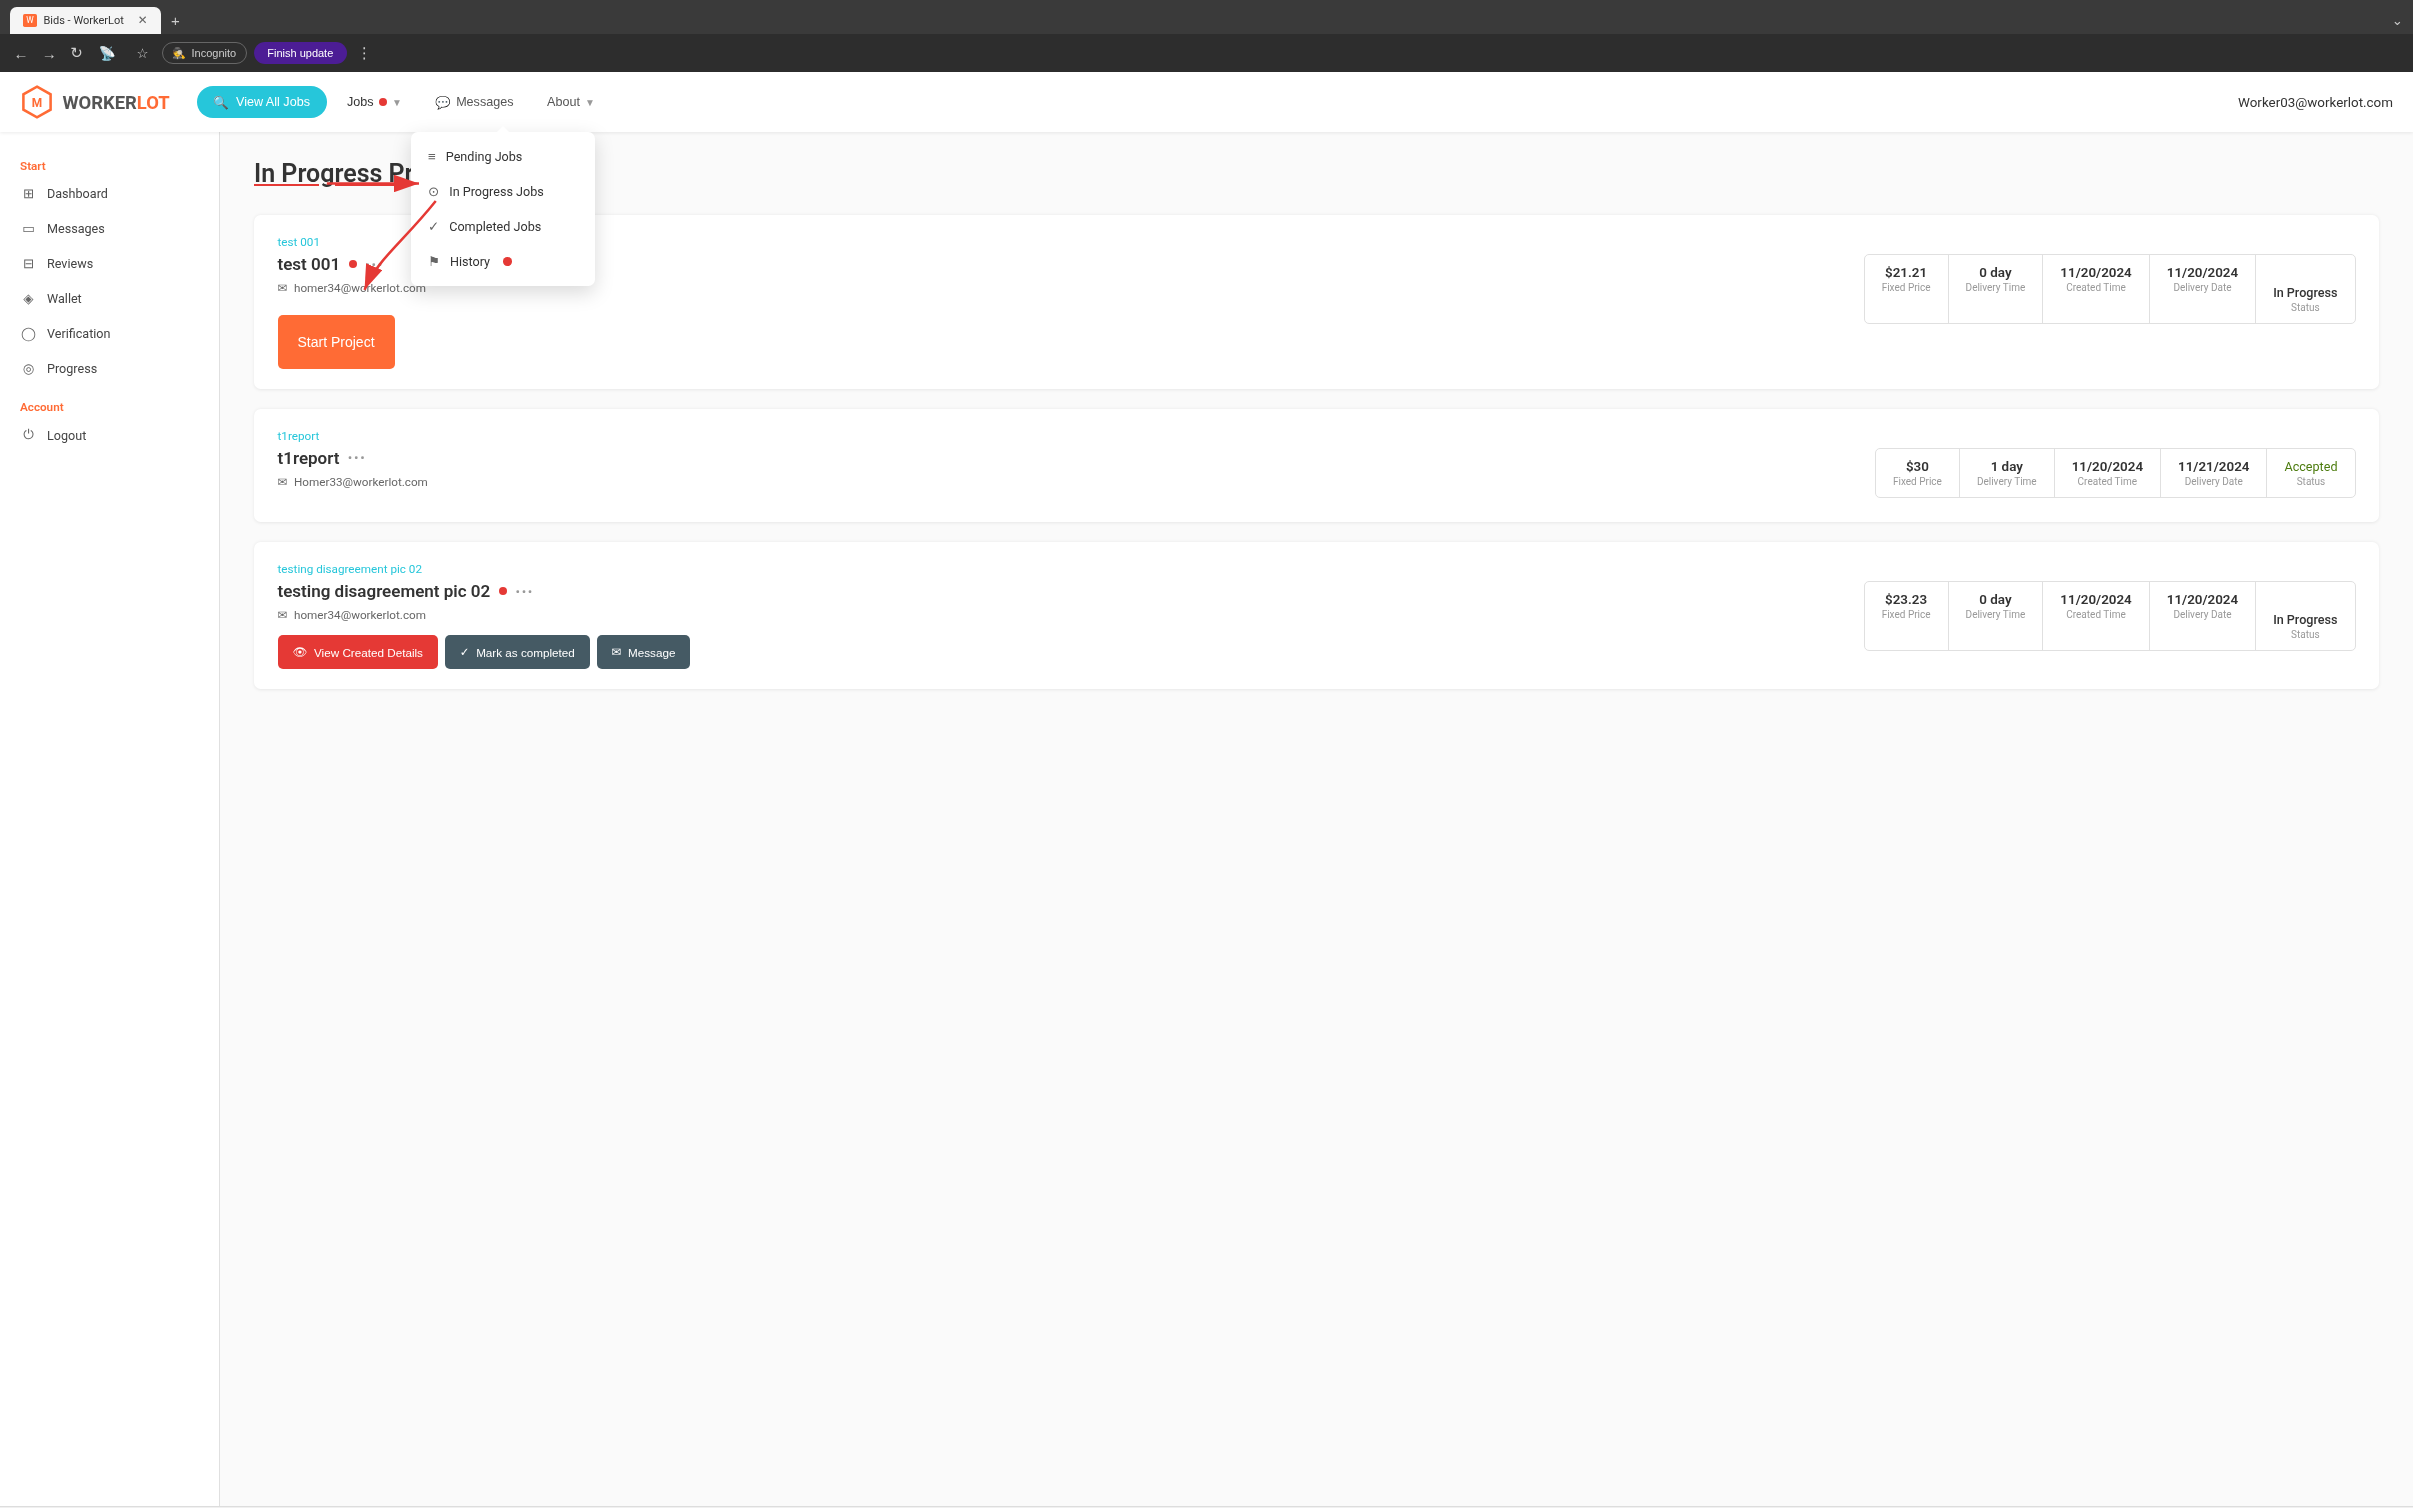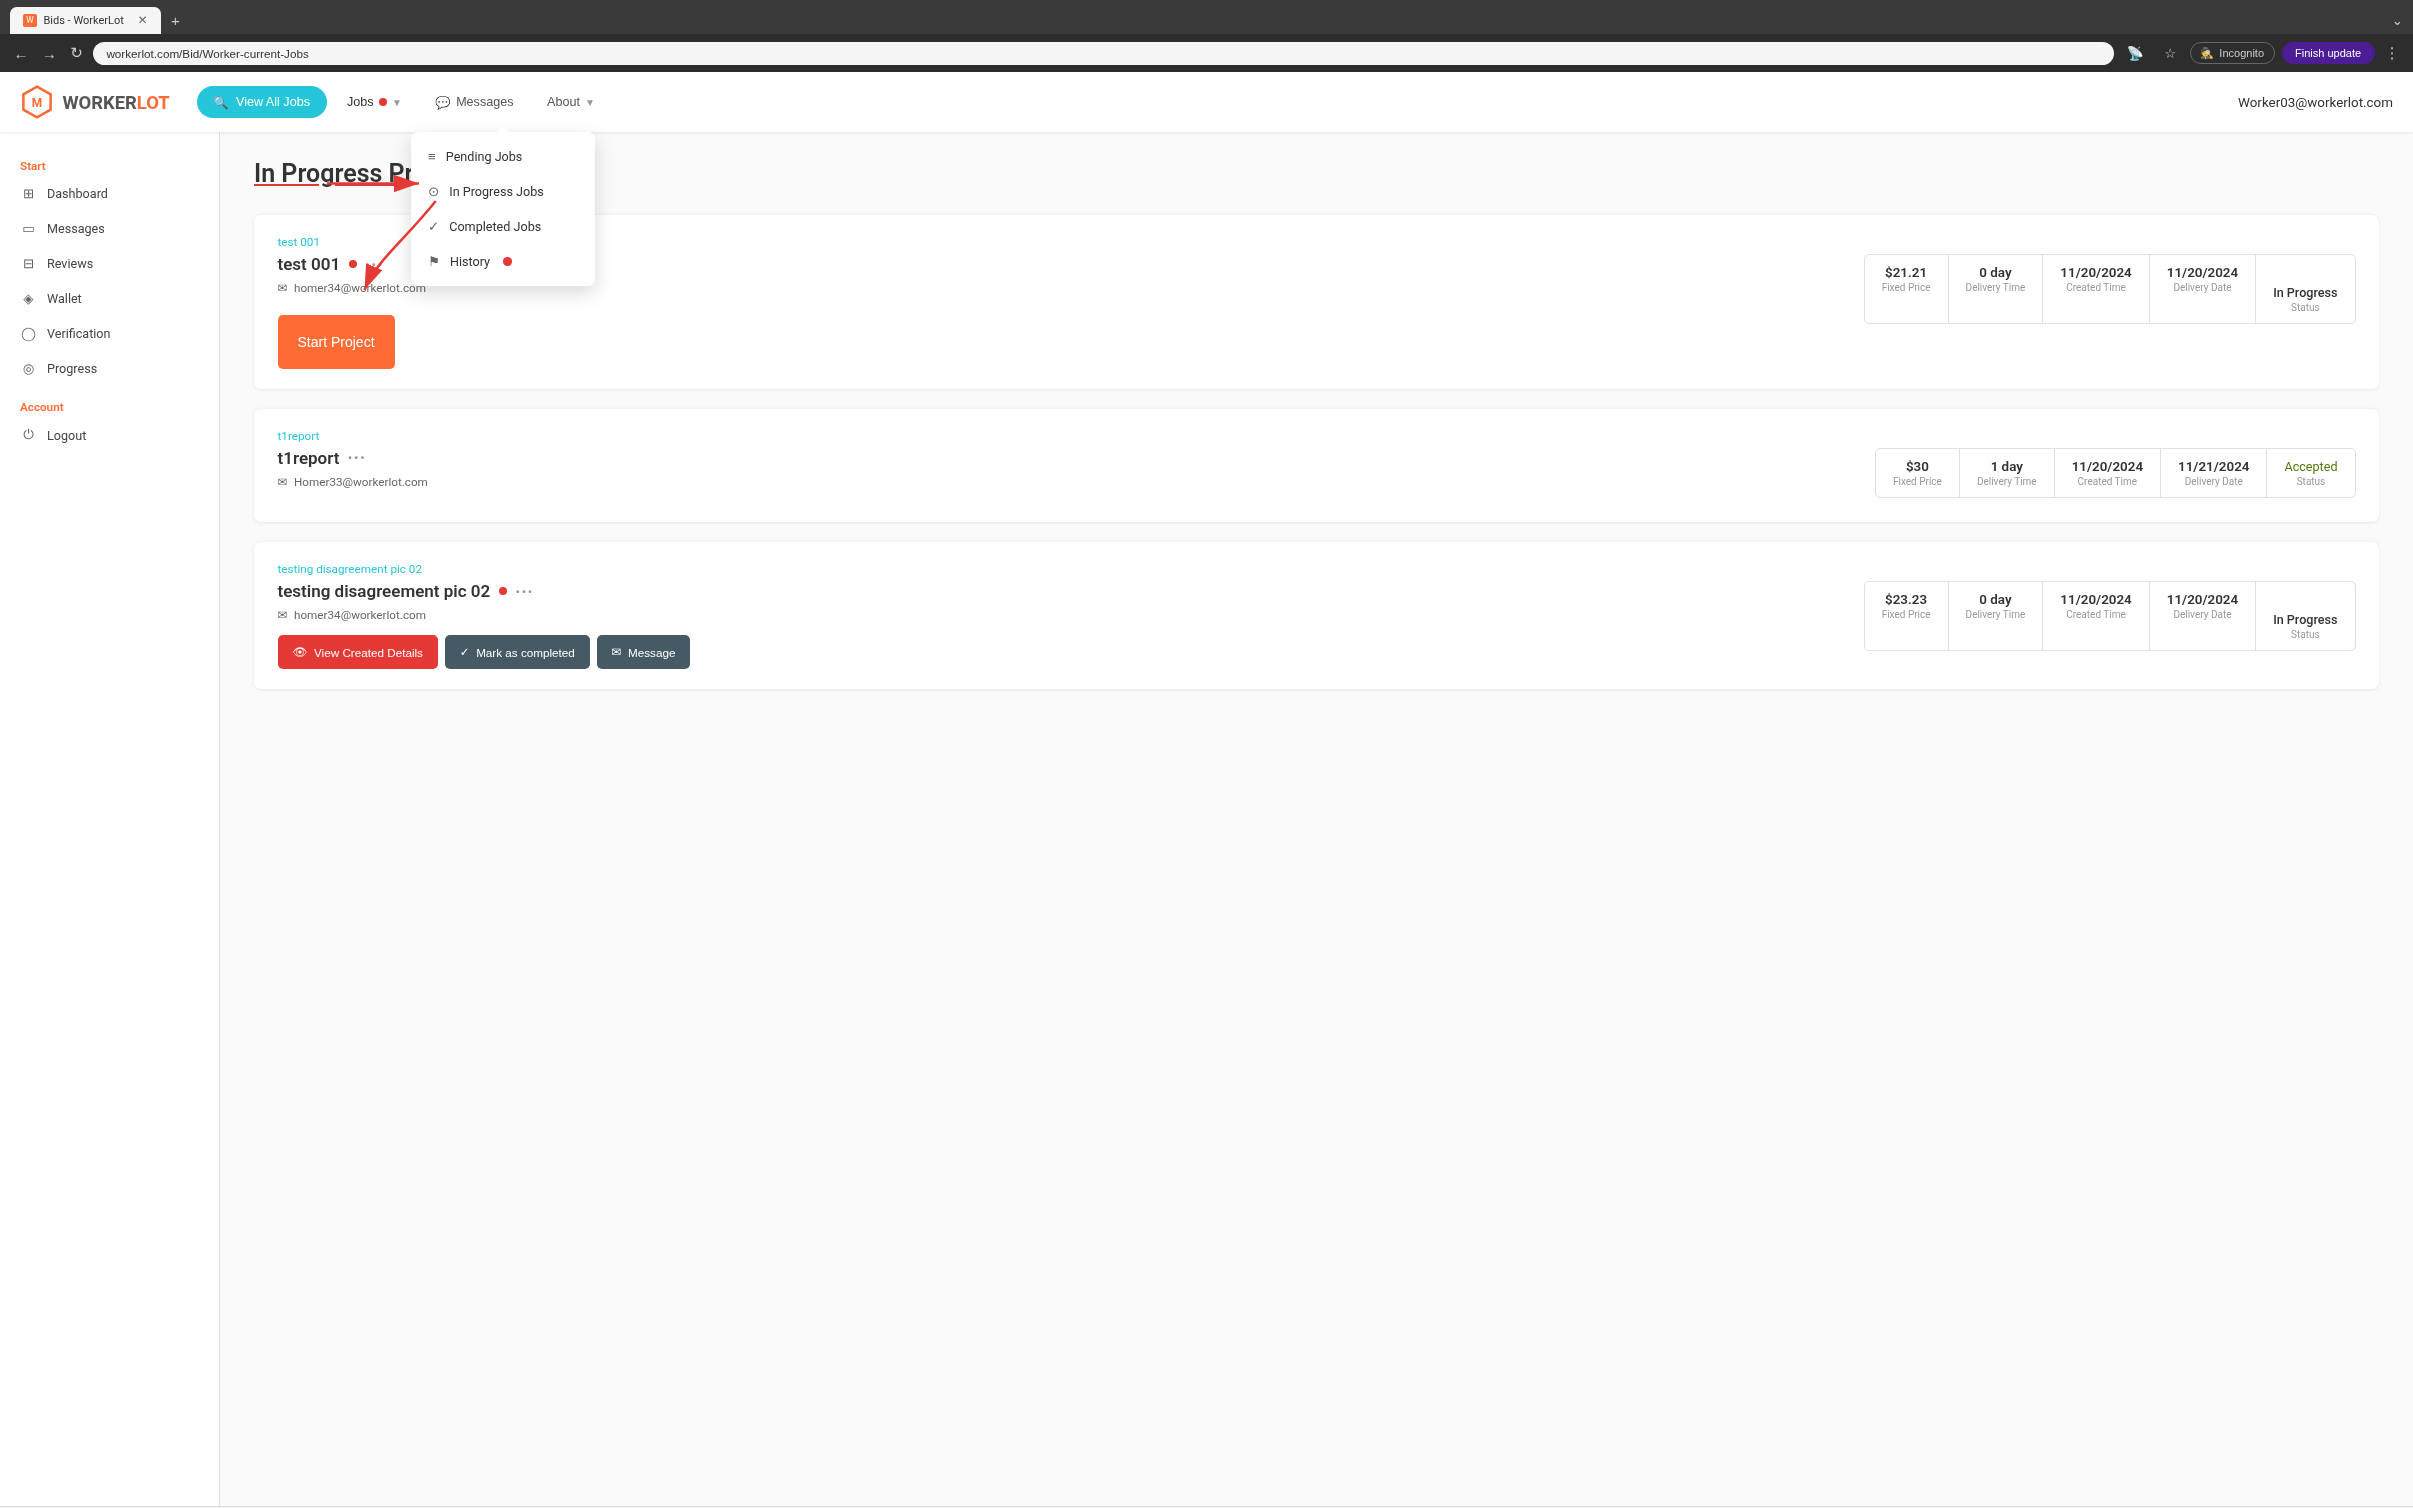--- a/index.html
+++ b/index.html
@@ -97,21 +97,20 @@
       <span class="browser-tab-title">Bids - WorkerLot</span>
       <span class="browser-tab-close">✕</span>
     </div>
     <button class="browser-tab-new">+</button>
     <button class="browser-tab-expand">⌄</button>
   </div>
   <div class="browser-toolbar">
     <button class="browser-nav-btn">←</button>
     <button class="browser-nav-btn">→</button>
     <button class="browser-nav-btn">↻</button>
-    <input class="browser-address-bar" value="workerlot.com/Bid/Worker-current-Jobs" style="">
     <button class="browser-action-btn">📡</button>
     <button class="browser-action-btn">☆</button>
     <button class="incognito-btn">
       <span>🕵</span>
       <span>Incognito</span>
     </button>
     <button class="finish-update-btn">Finish update</button>
     <button class="browser-more-btn">⋮</button>
   </div>
 </div>

